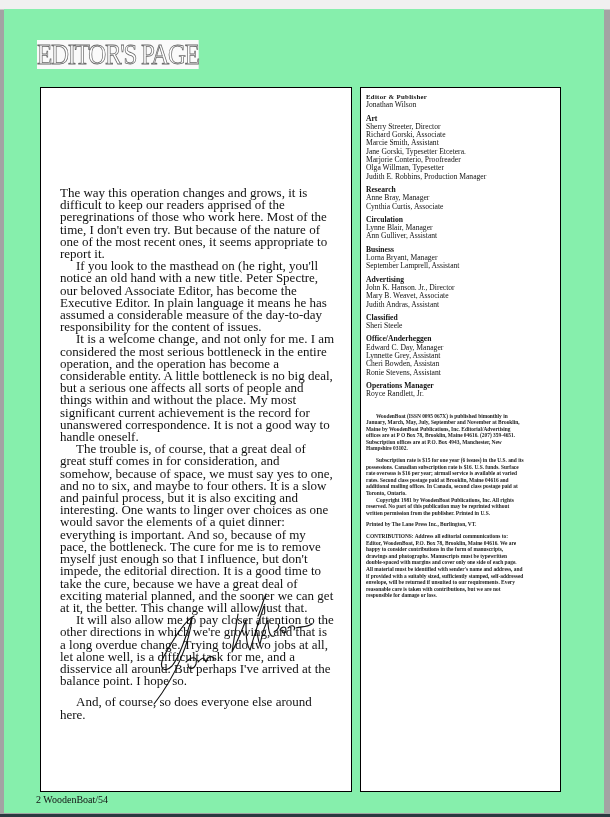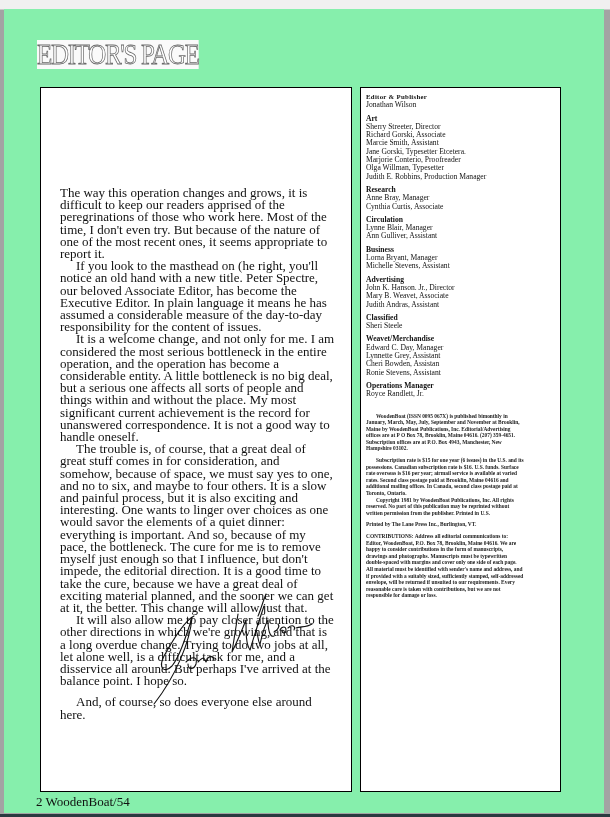--- a/index.html
+++ b/index.html
@@ -36,21 +36,21 @@
   .masthead { position:absolute; left:5px; top:5px; width:158px; font-size:7.6px; line-height:8.3px; }
   .mh-section { margin-bottom:5px; }
   .mh-heading { font-weight:bold; }
   .mh-heading.small { font-size:6.8px; letter-spacing:0.3px; }
   .mh-line { white-space:nowrap; }
   .fine { font-size:5.4px; line-height:6.6px; font-weight:bold; color:#222; margin-top:14px; }
   .fine p { margin:0 0 5px 0; }
   .fine p.ind { text-indent:10px; }
   .fine p.tight { margin-bottom:0; }
 
-  .footer { position:absolute; left:32px; top:785px; font-size:13px; color:#111; }
+  .footer { position:absolute; left:32px; top:785px; font-size:10px; color:#111; }
 </style>
 </head>
 <body>
 
 <div class="topstrip"></div>
 
 <div class="page">
   <div class="title">EDITOR'S PAGE</div>
 
   <div class="box box-left">
@@ -98,34 +98,34 @@
         <div class="mh-line">Cynthia Curtis, Associate</div>
       </div>
       <div class="mh-section">
         <div class="mh-heading">Circulation</div>
         <div class="mh-line">Lynne Blair, Manager</div>
         <div class="mh-line">Ann Gulliver, Assistant</div>
       </div>
       <div class="mh-section">
         <div class="mh-heading">Business</div>
         <div class="mh-line">Lorna Bryant, Manager</div>
-        <div class="mh-line">Michelle Stevens, Assistant</div>
+        <div class="mh-line">September Lamprell, Assistant</div>
       </div>
       <div class="mh-section">
         <div class="mh-heading">Advertising</div>
         <div class="mh-line">John K. Hanson. Jr., Director</div>
         <div class="mh-line">Mary B. Weavet, Associate</div>
         <div class="mh-line">Judith Andras, Assistant</div>
       </div>
       <div class="mh-section">
         <div class="mh-heading">Classified</div>
         <div class="mh-line">Sheri Steele</div>
       </div>
       <div class="mh-section">
-        <div class="mh-heading">Weavet/Merchandise</div>
+        <div class="mh-heading">Office/Anderheggen</div>
         <div class="mh-line">Edward C. Day, Manager</div>
         <div class="mh-line">Lynnette Grey, Assistant</div>
         <div class="mh-line">Cheri Bowden, Assistan</div>
         <div class="mh-line">Ronie Stevens, Assistant</div>
       </div>
       <div class="mh-section">
         <div class="mh-heading">Operations Manager</div>
         <div class="mh-line">Royce Randlett, Jr.</div>
       </div>
 

